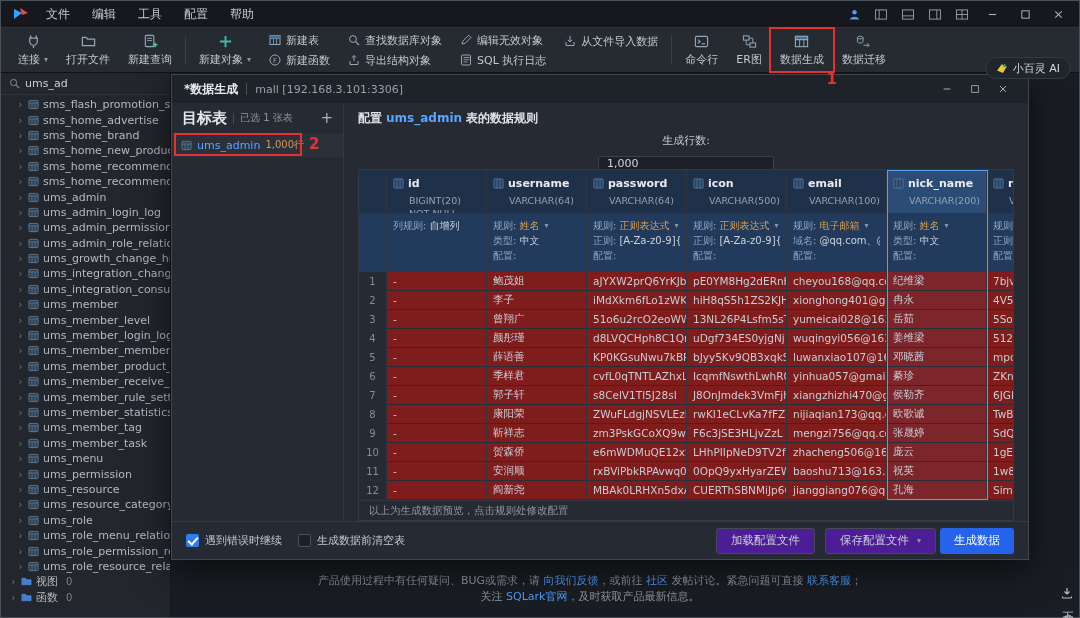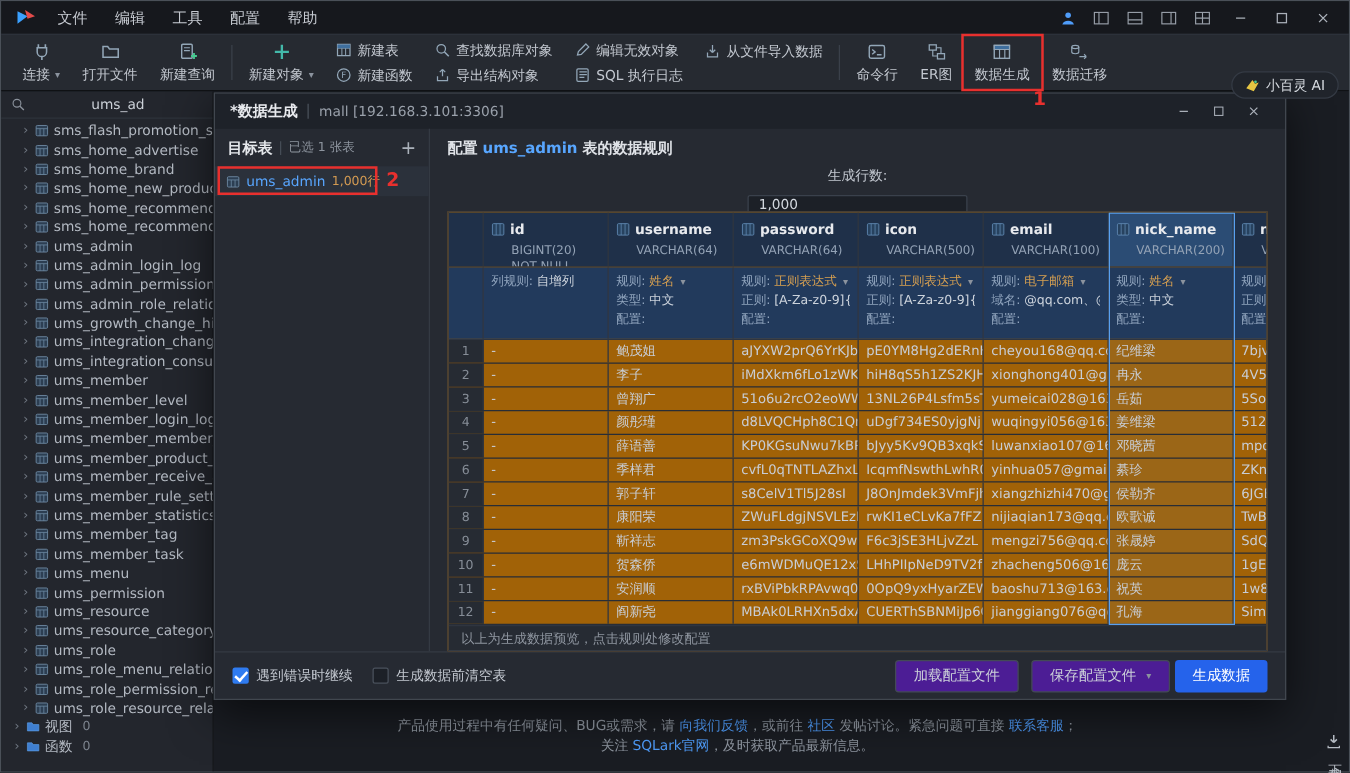--- a/index.html
+++ b/index.html
@@ -27,21 +27,21 @@
   .tbtn-wrap{position:relative;}
   .redbox-tb{position:absolute;left:-2px;right:-2px;top:-1px;bottom:-1px;border:2px solid #e8302e;pointer-events:none;}
   .annot{color:#e8302e;font-weight:bold;font-size:15px;line-height:1;}
   .annot1{position:absolute;right:-4px;bottom:-15px;z-index:40;}
   .ai-pill{margin-left:auto;display:flex;align-items:center;gap:5px;background:#20242b;border:1px solid #343a44;border-radius:11px;height:22px;padding:0 10px;font-size:11px;color:#d6dae0;white-space:nowrap;margin-top:36px;}
 
   
   .content{flex:1;display:flex;position:relative;min-height:0;}
   .sidebar{width:170px;background:#23262d;border-right:1px solid #14161a;display:flex;flex-direction:column;flex:0 0 auto;}
   .search-row{height:22px;display:flex;align-items:center;gap:5px;padding:0 8px;border-bottom:1px solid #2e333b;}
-  .search-row input{flex:1;background:transparent;border:none;outline:none;color:#ccd1d8;font-size:11px;min-width:0;margin-left:48px;}
+  .search-row input{flex:1;background:transparent;border:none;outline:none;color:#ccd1d8;font-size:11px;min-width:0;}
   .tree{flex:1;overflow:hidden;padding-top:2px;}
   .tree-item{height:15.4px;display:flex;align-items:center;gap:4px;padding-left:16px;font-size:11px;color:#b4bac3;white-space:nowrap;overflow:hidden;}
   .tree-item.folder{padding-left:9px;}
   .chev{color:#6f7781;font-size:10px;width:7px;flex:0 0 auto;text-align:center;}
   .ticon{display:flex;align-items:center;flex:0 0 auto;}
   .count{color:#7b828c;font-size:10px;margin-left:4px;}
   .main{flex:1;position:relative;background:#1a1d23;min-width:0;}
   .statusmsg{position:absolute;bottom:12px;left:0;right:70px;text-align:center;font-size:11px;line-height:16px;color:#8f96a0;}
   .slink{color:#4f9cf9;}
   .download-tab{position:absolute;right:5px;bottom:6px;display:flex;flex-direction:column;align-items:center;gap:3px;color:#b6bcc4;font-size:11px;}
@@ -51,41 +51,41 @@
   .dialog{position:absolute;left:170px;top:73px;width:858px;height:486px;background:#262a32;border:1px solid #41474f;box-shadow:0 10px 34px rgba(0,0,0,.6);display:flex;flex-direction:column;z-index:20;}
   .dlg-title{height:28px;background:#1e2229;display:flex;align-items:center;padding:0 12px;gap:8px;flex:0 0 auto;}
   .dlg-title .t{font-size:12px;color:#e8eaee;font-weight:bold;}
   .dlg-div{width:1px;height:12px;background:#4a515b;}
   .dlg-sub{font-size:11px;color:#9aa1ab;}
   .dlg-winbtns{margin-left:auto;display:flex;gap:2px;}
   .dlg-winbtn{width:26px;height:20px;display:flex;align-items:center;justify-content:center;}
   .dlg-body{flex:1;display:flex;min-height:0;}
   .target-panel{width:172px;border-right:1px solid #343a43;display:flex;flex-direction:column;flex:0 0 auto;}
   .tp-head{height:30px;display:flex;align-items:center;padding:0 10px;gap:6px;}
-  .tp-title{font-size:12px;color:#e4e7eb;font-weight:bold;}
+  .tp-title{font-size:15px;color:#e4e7eb;font-weight:bold;}
   .tp-div{width:1px;height:11px;background:#454c56;}
   .tp-info{font-size:10px;color:#8e959f;}
   .tp-plus{margin-left:auto;color:#aab1ba;font-size:15px;line-height:1;}
   .target-item{height:24px;display:flex;align-items:center;gap:5px;padding:0 9px;position:relative;background:#2b313b;}
   .target-item .nm{color:#58a6ff;font-size:11px;}
   .target-item .rw{color:#d29a52;font-size:10px;}
   .redbox{position:absolute;left:2px;top:0;width:128px;height:23px;border:2px solid #e8302e;pointer-events:none;}
   .annot2{position:absolute;left:137px;top:4px;}
 
   .cfg-area{flex:1;display:flex;flex-direction:column;min-width:0;}
   .cfg-head{height:30px;display:flex;align-items:center;padding:0 14px;font-size:12px;color:#dfe2e7;gap:4px;font-weight:bold;}
   .cfg-head .tbl{color:#58a6ff;}
   .ctrl-row{height:36px;display:flex;align-items:center;padding:0 14px;gap:8px;flex-direction:column;}
   .ctrl-label{font-size:11px;color:#c3c8d0;}
   .ctrl-input{width:176px;height:24px;background:#1c2027;border:1px solid #3a414c;border-radius:2px;color:#d2d7de;font-size:11px;padding:0 8px;outline:none;}
   .search-cols{margin-left:auto;display:flex;align-items:center;background:#1c2027;border:1px solid #3a414c;border-radius:2px;height:24px;width:175px;padding:0 7px;gap:5px;}
   .search-cols input{flex:1;background:transparent;border:0;outline:0;font-size:11px;color:#d2d7de;min-width:0;}
   .search-cols input::placeholder{color:#6d747e;}
 
-  .grid-wrap{margin:0 14px;height:352px;position:relative;overflow:hidden;border:1px solid #343a43;background:#a16207;}
+  .grid-wrap{margin:0 14px;height:352px;position:relative;overflow:hidden;border:1px solid #343a43;background:#7f1d1d;}
   .grow{display:flex;}
   .cell{flex:0 0 100px;width:100px;max-width:100px;border-right:1px solid #2f3540;overflow:hidden;}
   .numcell{flex:0 0 28px;width:28px;max-width:28px;background:#262b33;color:#868d97;font-size:10px;display:flex;align-items:center;justify-content:center;}
   .header-row{height:44px;border-bottom:1px solid #2f3540;}
   .headcell{background:#1f3049;padding:4px 6px 0 6px;}
   .headcell.selhead{background:#2b4c74;}
   .hnum,.rnum{background:#1f3049;}
   .rnum{background:#223a5c;}
   .h-top{display:flex;align-items:center;gap:4px;}
   .h-name{font-size:11px;font-weight:bold;color:#e8eaee;white-space:nowrap;}

